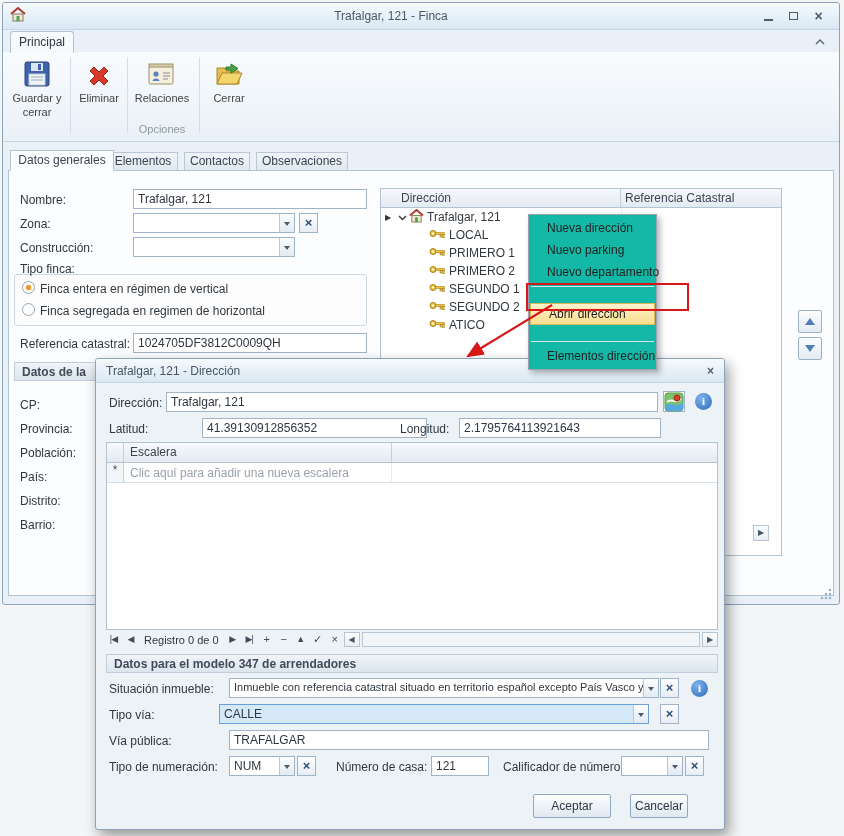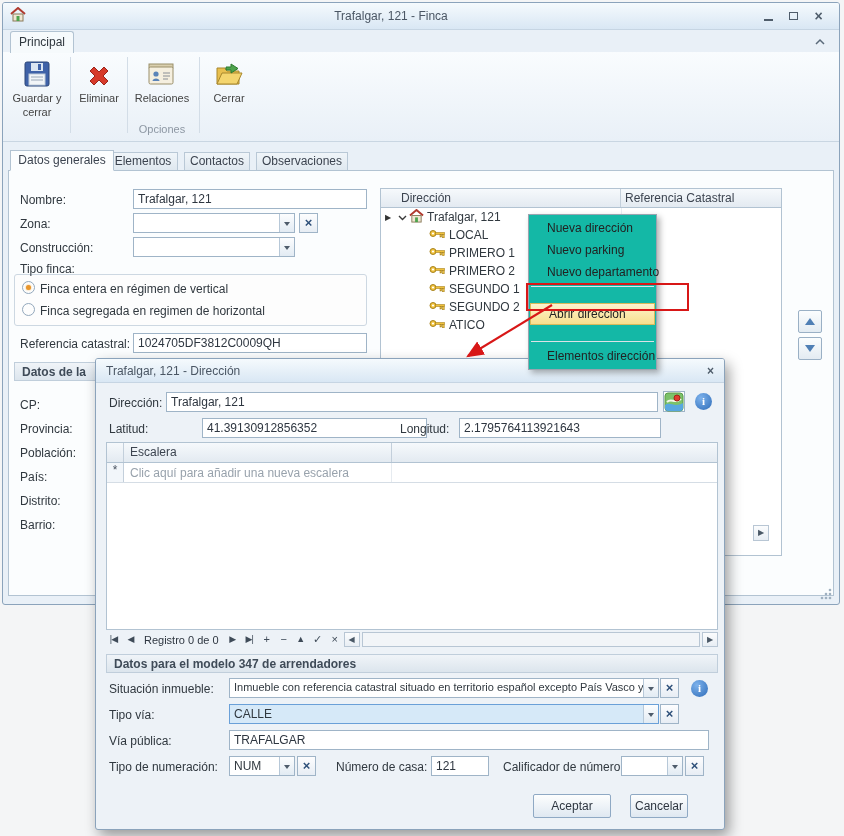--- a/index.html
+++ b/index.html
@@ -387,21 +387,21 @@
     <div class="combo" style="left:133px;top:319px;width:430px">
       <div class="ctext" style="font-size:11px">Inmueble con referencia catastral situado en territorio español excepto País Vasco y ...</div>
       <div class="ddbtn">
           <i></i>
         </div>
     </div>
     <div class="xbtn" style="left:564px;top:319px">×</div>
     <div class="info" style="left:595px;top:321px">i</div>
 
     <div class="lbl" style="left:13px;top:349px">Tipo vía:</div>
-    <div class="combo" style="left:133px;top:345px;width:430px;border-color:#6aa0d8">
+    <div class="combo" style="left:123px;top:345px;width:430px;border-color:#6aa0d8">
       <div class="ctext" style="background:#d6e9f8">CALLE</div>
       <div class="ddbtn">
           <i></i>
         </div>
     </div>
     <div class="xbtn" style="left:564px;top:345px">×</div>
 
     <div class="lbl" style="left:13px;top:375px">Vía pública:</div>
     <input class="input" style="left: 133px; top: 371px; width: 480px;" readonly="" value="TRAFALGAR">
 

